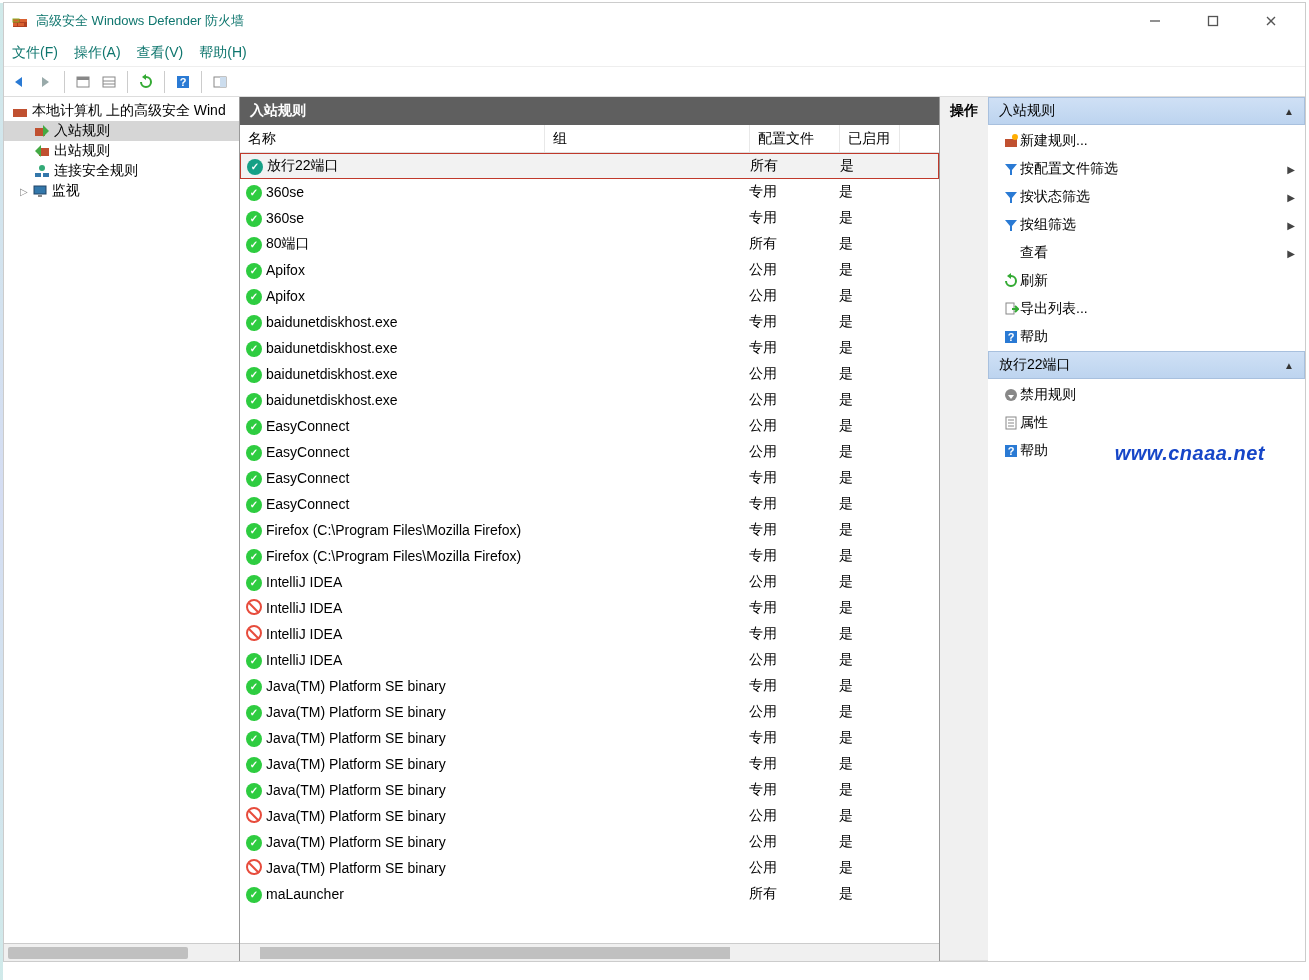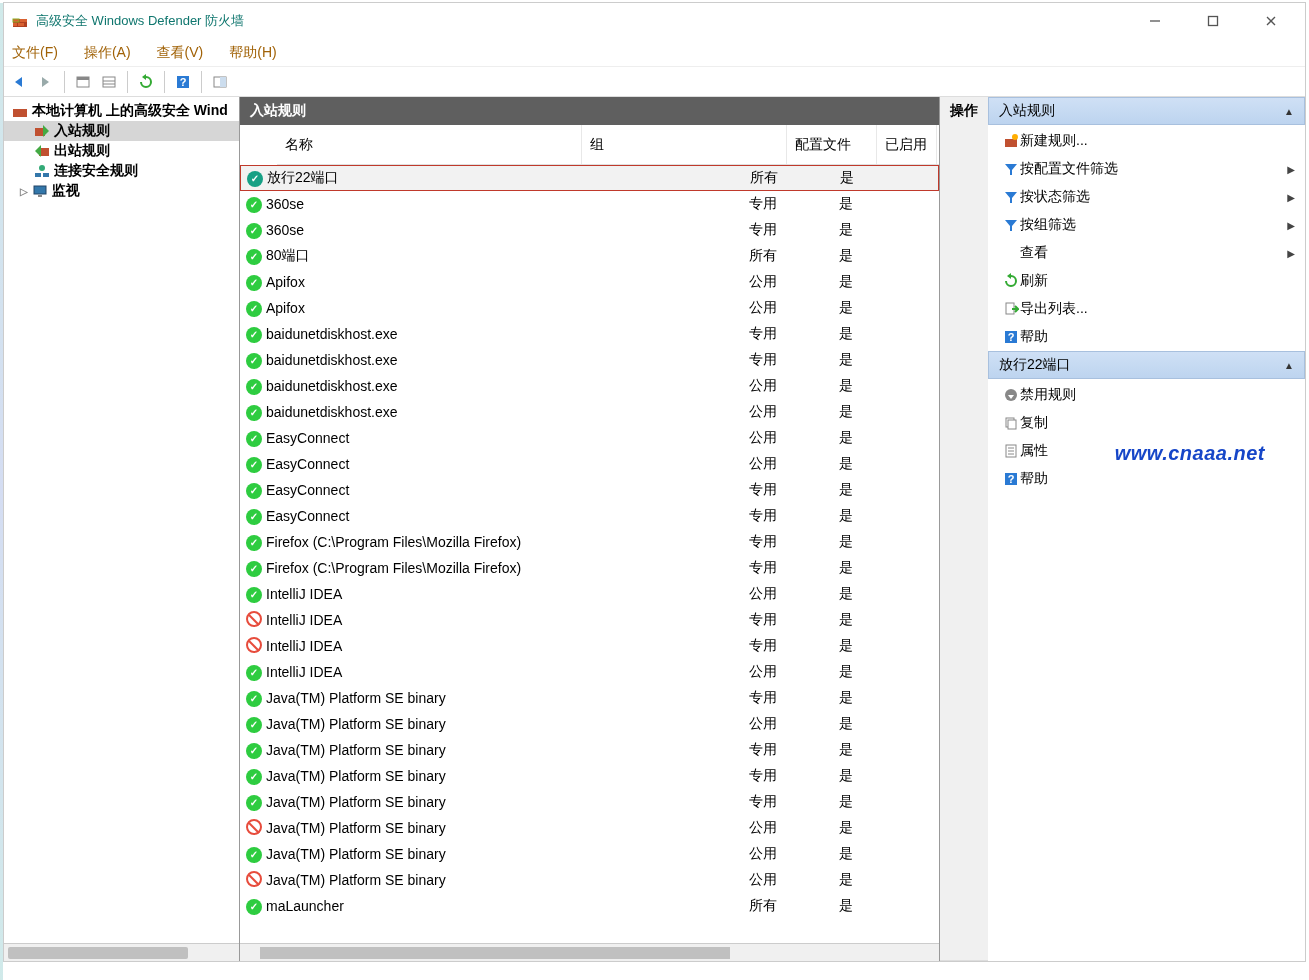--- a/index.html
+++ b/index.html
@@ -6,44 +6,44 @@
 body { background:#fff; width:1309px; height:980px; overflow:hidden; position:relative; }
 
 .window { border:1px solid #ccc; width:1303px; height:960px; margin:2px auto 0; background:#fff; display:flex; flex-direction:column; }
 
 .titlebar { height:36px; display:flex; align-items:center; padding:0 8px; }
 .titlebar .app-icon { width:16px; height:16px; display:inline-flex; margin-right:8px; }
 .title-text { font-size:13px; color:#0f766e; flex:1; }
 .win-btns { display:flex; gap:30px; padding-right:12px; }
 .win-btn { width:28px; height:20px; display:flex; align-items:center; justify-content:center; color:#666; cursor:default; }
 
-.menubar { height:28px; display:flex; align-items:center; padding:0 8px; gap:26px; font-size:14px; color:#a16207; border-bottom:1px solid #eee; }
+.menubar { height:28px; display:flex; align-items:center; padding:0 8px; gap:16px; font-size:14px; color:#0f766e; border-bottom:1px solid #eee; }
 .menubar span { cursor:default; }
 
 .toolbar { height:30px; border-bottom:1px solid #ddd; display:flex; align-items:center; padding:2px 4px; gap:2px; }
 .tbtn { width:24px; height:24px; border:1px solid transparent; display:flex; align-items:center; justify-content:center; cursor:default; }
 .tsep { width:1px; height:22px; background:#ccc; margin:0 4px; }
 
 .body3 { flex:1; display:flex; min-height:0; }
 
 
 .treepane { width:236px; border-right:1px solid #999; display:flex; flex-direction:column; }
 .treewrap { flex:1; overflow:hidden; padding:4px 0; font-size:14px; }
-.tree-row { display:flex; align-items:center; height:20px; cursor:default; padding-left:8px; gap:4px; white-space:nowrap;font-weight:bold; }
+.tree-row { display:flex; align-items:center; height:20px; cursor:default; padding-left:8px; gap:4px; white-space:nowrap; }
 .tree-row .spacer { display:inline-block; }
 .tree-row.sel { background:#d6d6d6; }
 .tree-row.sel .lbl { }
 .ticon { width:16px; height:16px; display:inline-flex; align-items:center; justify-content:center; }
 .hbar { height:18px; background:#f0f0f0; border-top:1px solid #ccc; position:relative; }
 .hbar .thumb { position:absolute; left:4px; top:3px; height:12px; width:180px; background:#c0c0c0; border-radius:2px; }
 
 
 .listpane { flex:1; border-right:1px solid #999; display:flex; flex-direction:column; min-width:0; }
 .listhead { background:#5f5f5f; color:#fff; font-weight:bold; font-size:14px; padding:5px 10px; }
-.coltabs { height:40px; display:flex; align-items:stretch; border-bottom:1px solid #e0e0e0; font-size:14px;margin-left:37px; }
+.coltabs { height:28px; display:flex; align-items:stretch; border-bottom:1px solid #e0e0e0; font-size:14px; }
 .coltab { display:flex; align-items:center; padding:0 8px; border-right:1px solid #e8e8e8; cursor:default; }
 .c-name{flex:0 0 305px;} .c-group{flex:0 0 205px;} .c-prof{flex:0 0 90px;} .c-en{flex:0 0 60px;}
 .listbody { flex:1; overflow-y:scroll; overflow-x:hidden; font-size:14px; }
 .lrow { height:26px; display:flex; align-items:center; cursor:default; }
 .lrow.sel { background:#f2f2f2; border:1px solid #c0392b; }
 .lrow .ricon { width:20px; text-align:center; margin-left:4px; }
 .lrow .rname { flex:0 0 280px; white-space:nowrap; overflow:hidden; text-overflow:ellipsis; padding-left:2px; }
 .lrow .rgroup{ flex:0 0 205px; }
 .lrow .rprof { flex:0 0 90px; }
 .lrow .ren   { flex:0 0 60px; }
@@ -528,29 +528,20 @@
                 <svg viewBox="0 0 16 16">
                   <circle cx="8" cy="8" r="6" fill="#888"></circle>
                   <path d="M8 4 L11 8 L5 8 Z" fill="#fff" transform="rotate(180 8 8)"></path>
                 </svg>
               </span>
               <span>禁用规则</span>
             </div>
             <div class="actitem">
               <span class="aicon">
                 <svg viewBox="0 0 16 16">
-                  <rect x="3" y="3" width="8" height="9" fill="#fff" stroke="#888"></rect>
-                  <rect x="5" y="5" width="8" height="9" fill="#fff" stroke="#888"></rect>
-                </svg>
-              </span>
-              <span>复制</span>
-            </div>
-            <div class="actitem">
-              <span class="aicon">
-                <svg viewBox="0 0 16 16">
                   <rect x="3" y="2" width="10" height="12" fill="#fff" stroke="#888"></rect>
                   <line x1="5" y1="5" x2="11" y2="5" stroke="#888"></line>
                   <line x1="5" y1="8" x2="11" y2="8" stroke="#888"></line>
                   <line x1="5" y1="11" x2="11" y2="11" stroke="#888"></line>
                 </svg>
               </span>
               <span>属性</span>
             </div>
             <div class="actitem">
               <span class="aicon">

